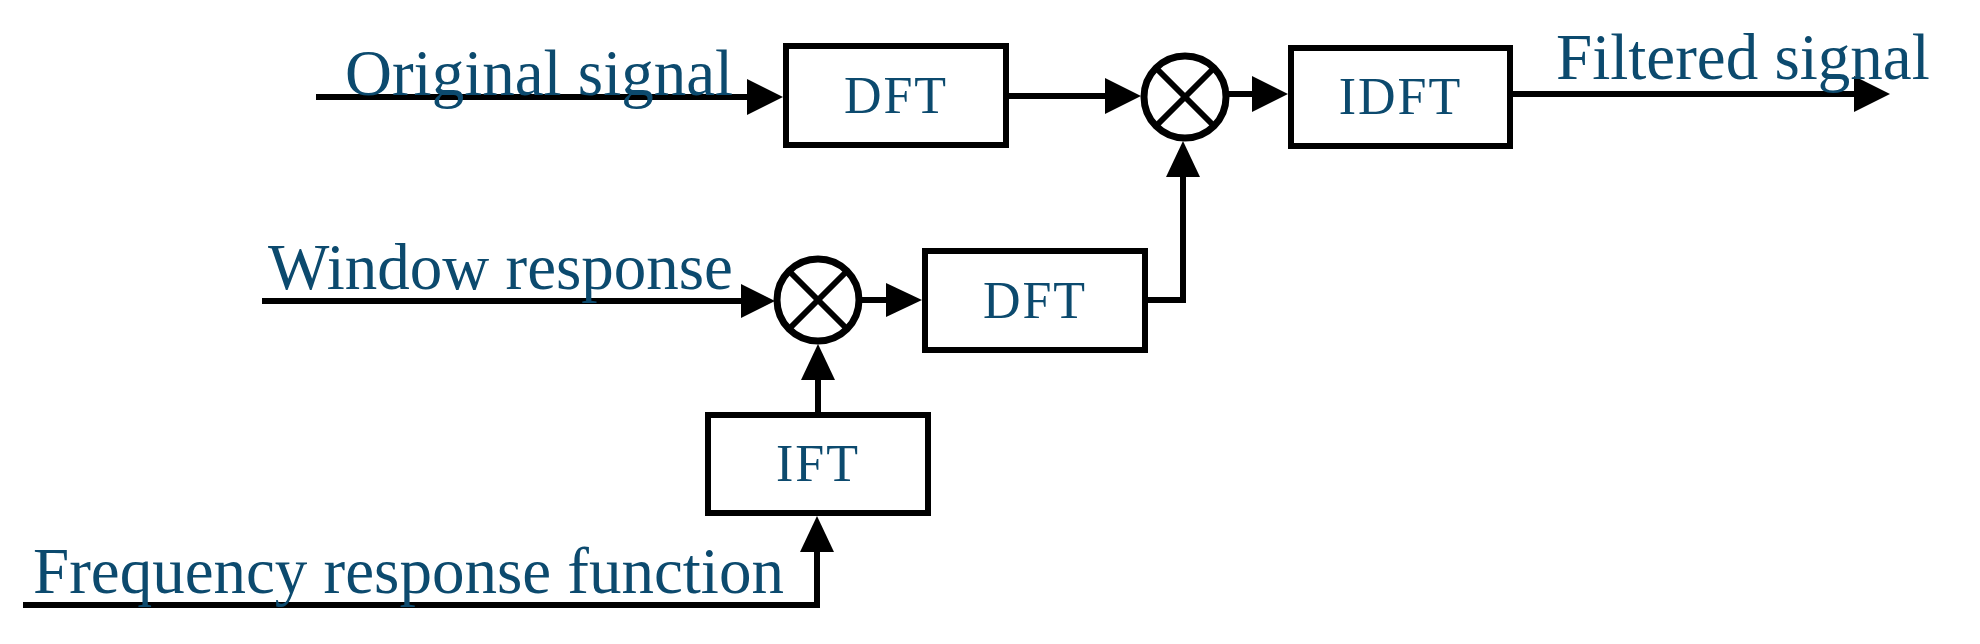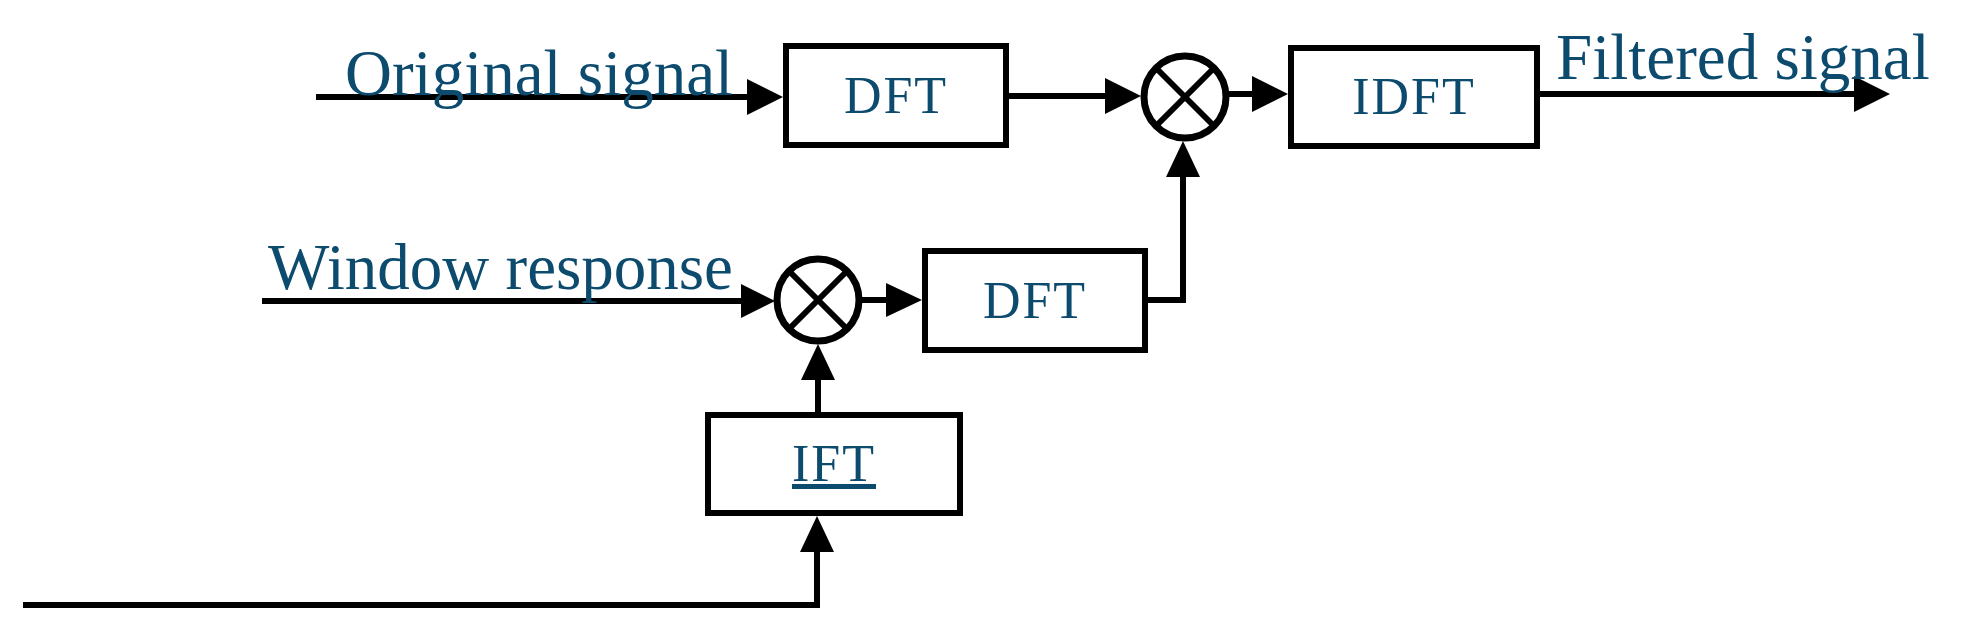--- a/index.html
+++ b/index.html
@@ -29,23 +29,23 @@
     border: 6px solid #000000;
     background: #ffffff;
     display: flex;
     align-items: center;
     justify-content: center;
     font-size: 52px;
     line-height: 1;
     letter-spacing: 2px;
   }
   #block-dft-top  { left: 783px;  top: 43px;  width: 226px; height: 105px; }
-  #block-idft     { left: 1288px; top: 45px;  width: 252px; height: 104px; justify-content: center; }
+  #block-idft     { left: 1288px; top: 45px;  width: 225px; height: 104px; justify-content: center; }
   #block-dft-mid  { left: 922px;  top: 248px; width: 226px; height: 105px; }
-  #block-ift      { left: 705px;  top: 412px; width: 258px; height: 104px; text-decoration: underline; }
+  #block-ift      { left: 705px;  top: 412px; width: 226px; height: 104px; }
 
   .flow-label {
     position: absolute;
     font-size: 65px;
     line-height: 1;
     white-space: nowrap;
   }
   #label-original  { left: 345px;  top: 25px; margin-top: 16px;  }
   #label-filtered  { left: 1520px; top: 25px; margin-left: 36px;  }
   #label-window    { left: 268px;  top: 235px; }
@@ -122,14 +122,15 @@
   <div class="block" id="block-dft-mid">
     <span>DFT</span>
   </div>
   <div class="block" id="block-ift">
     <span>IFT</span>
   </div>
 
   <div class="flow-label" id="label-original">Original signal</div>
   <div class="flow-label" id="label-filtered">Filtered signal</div>
   <div class="flow-label" id="label-window">Window response</div>
+  <div class="flow-label" id="label-frequency">Frequency response function</div>
 
 </div>
 
 </body></html>

